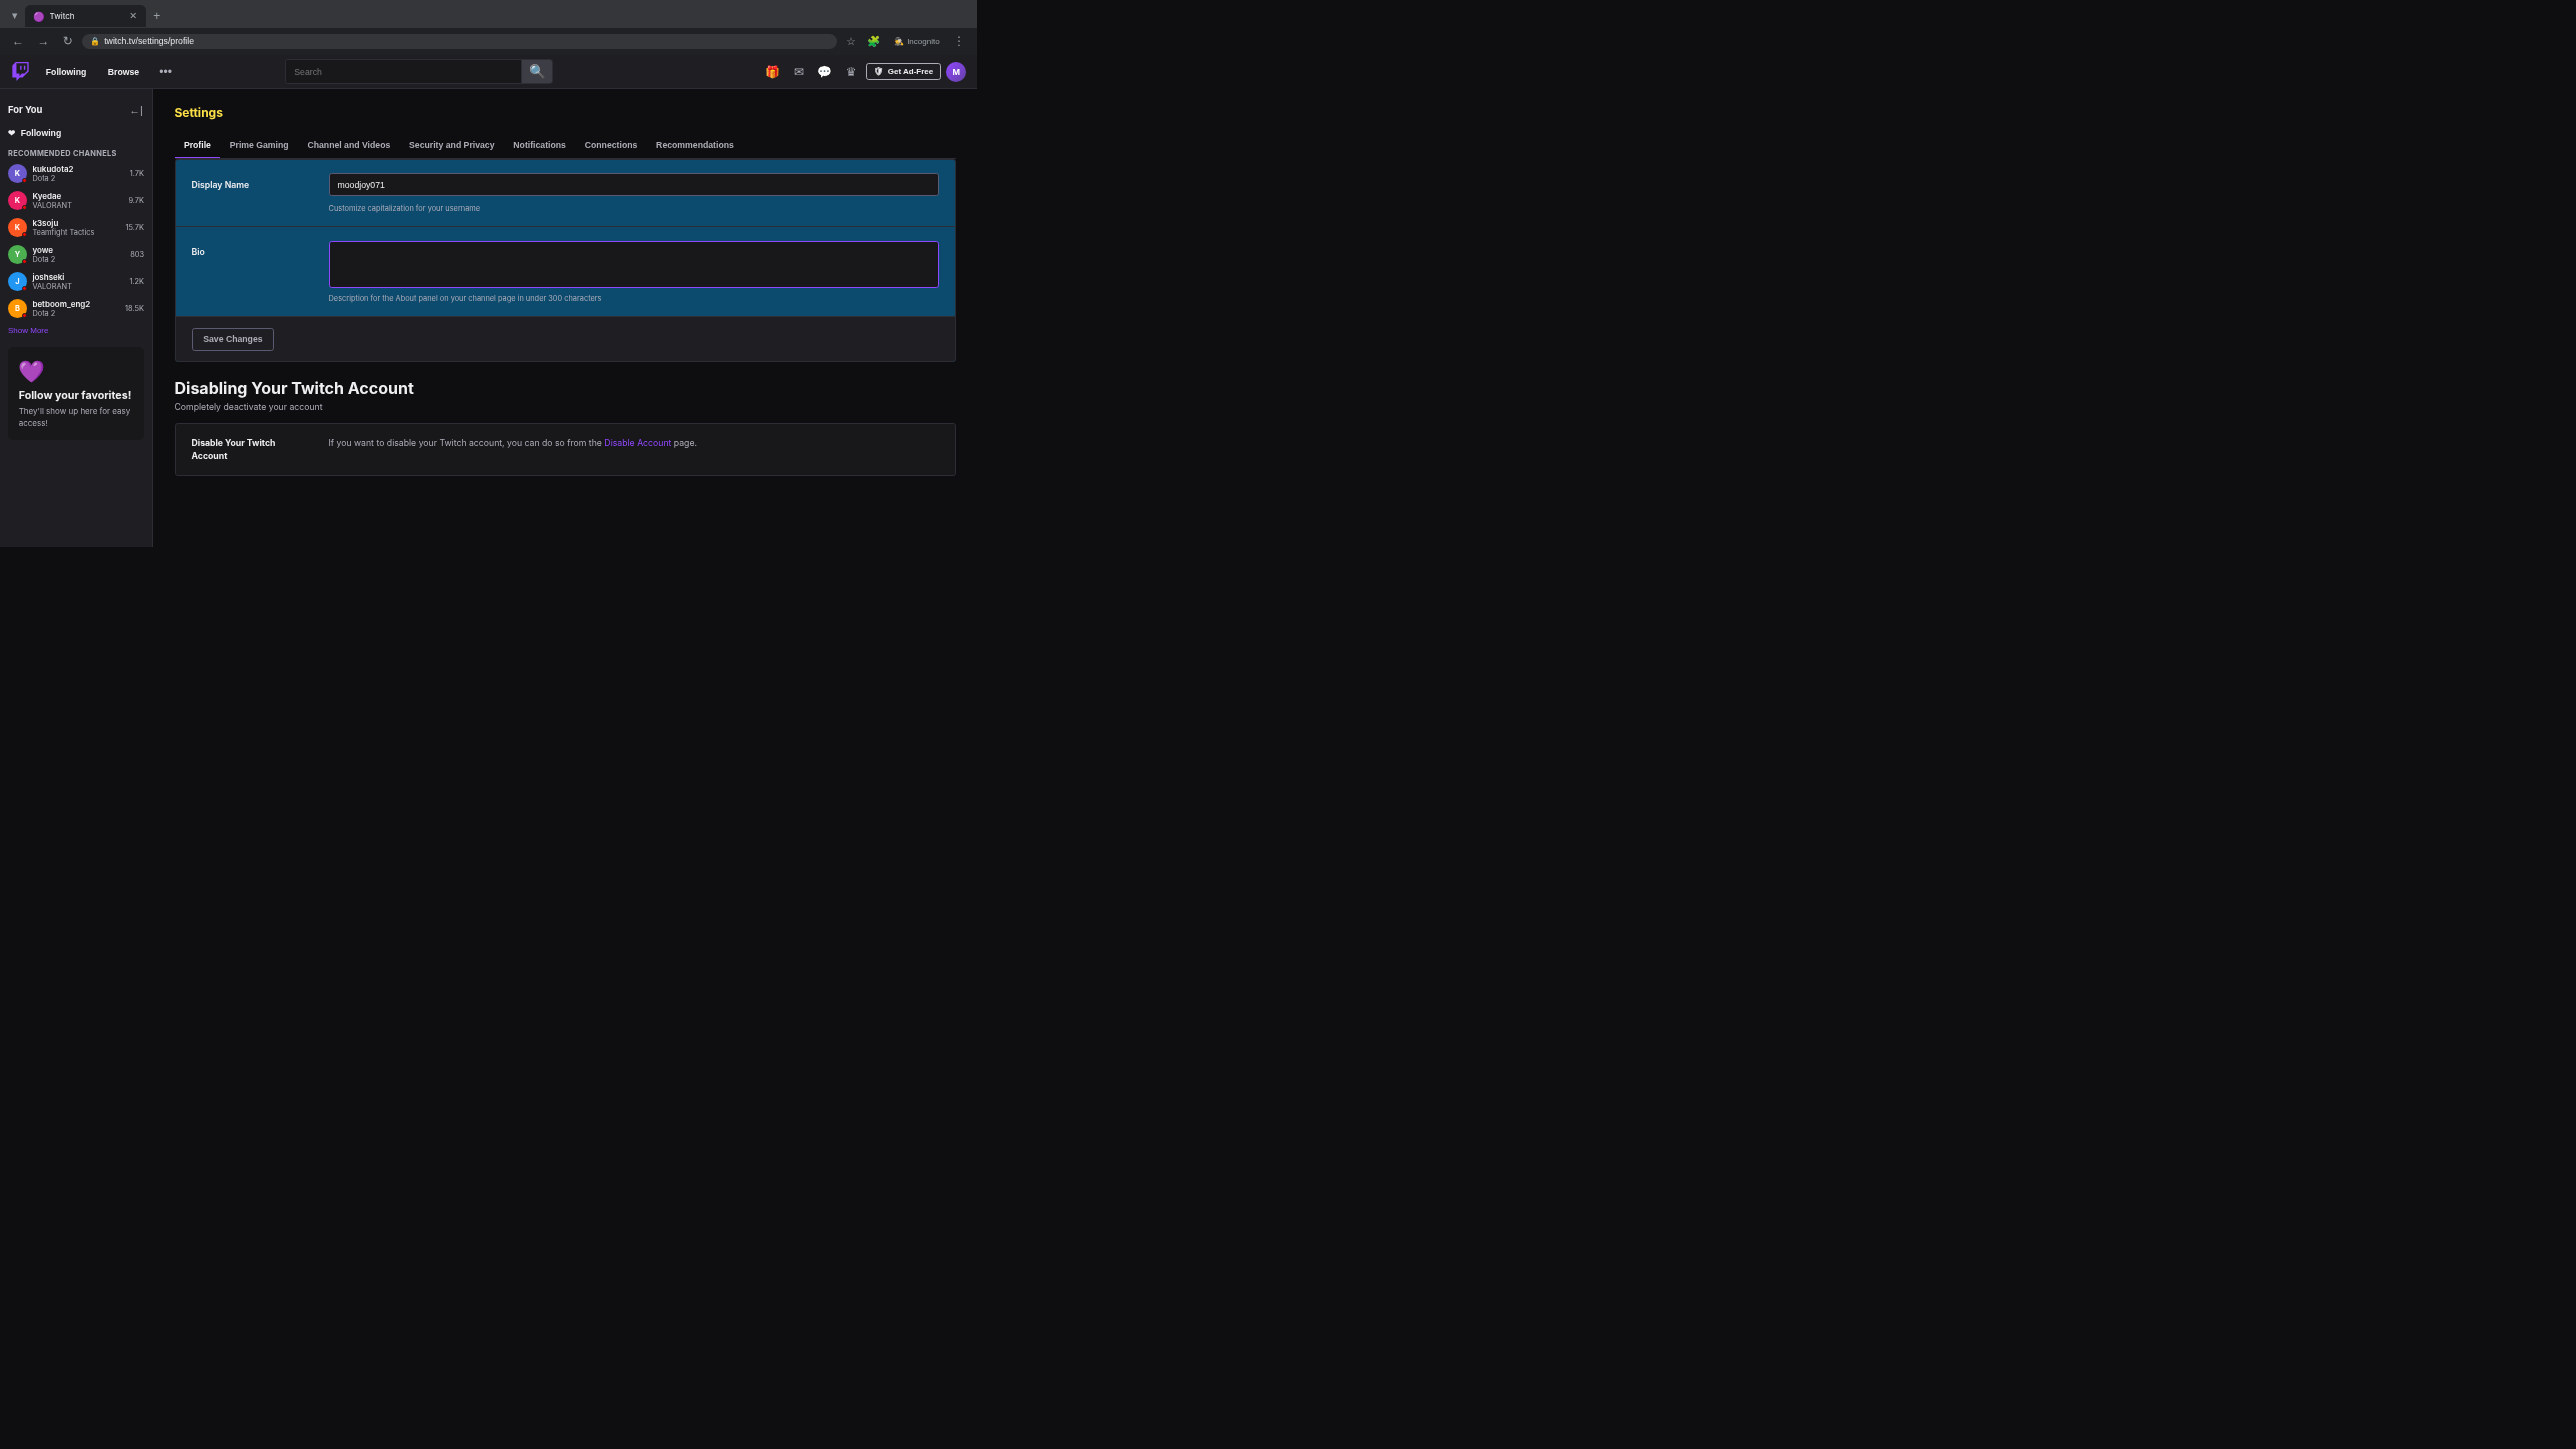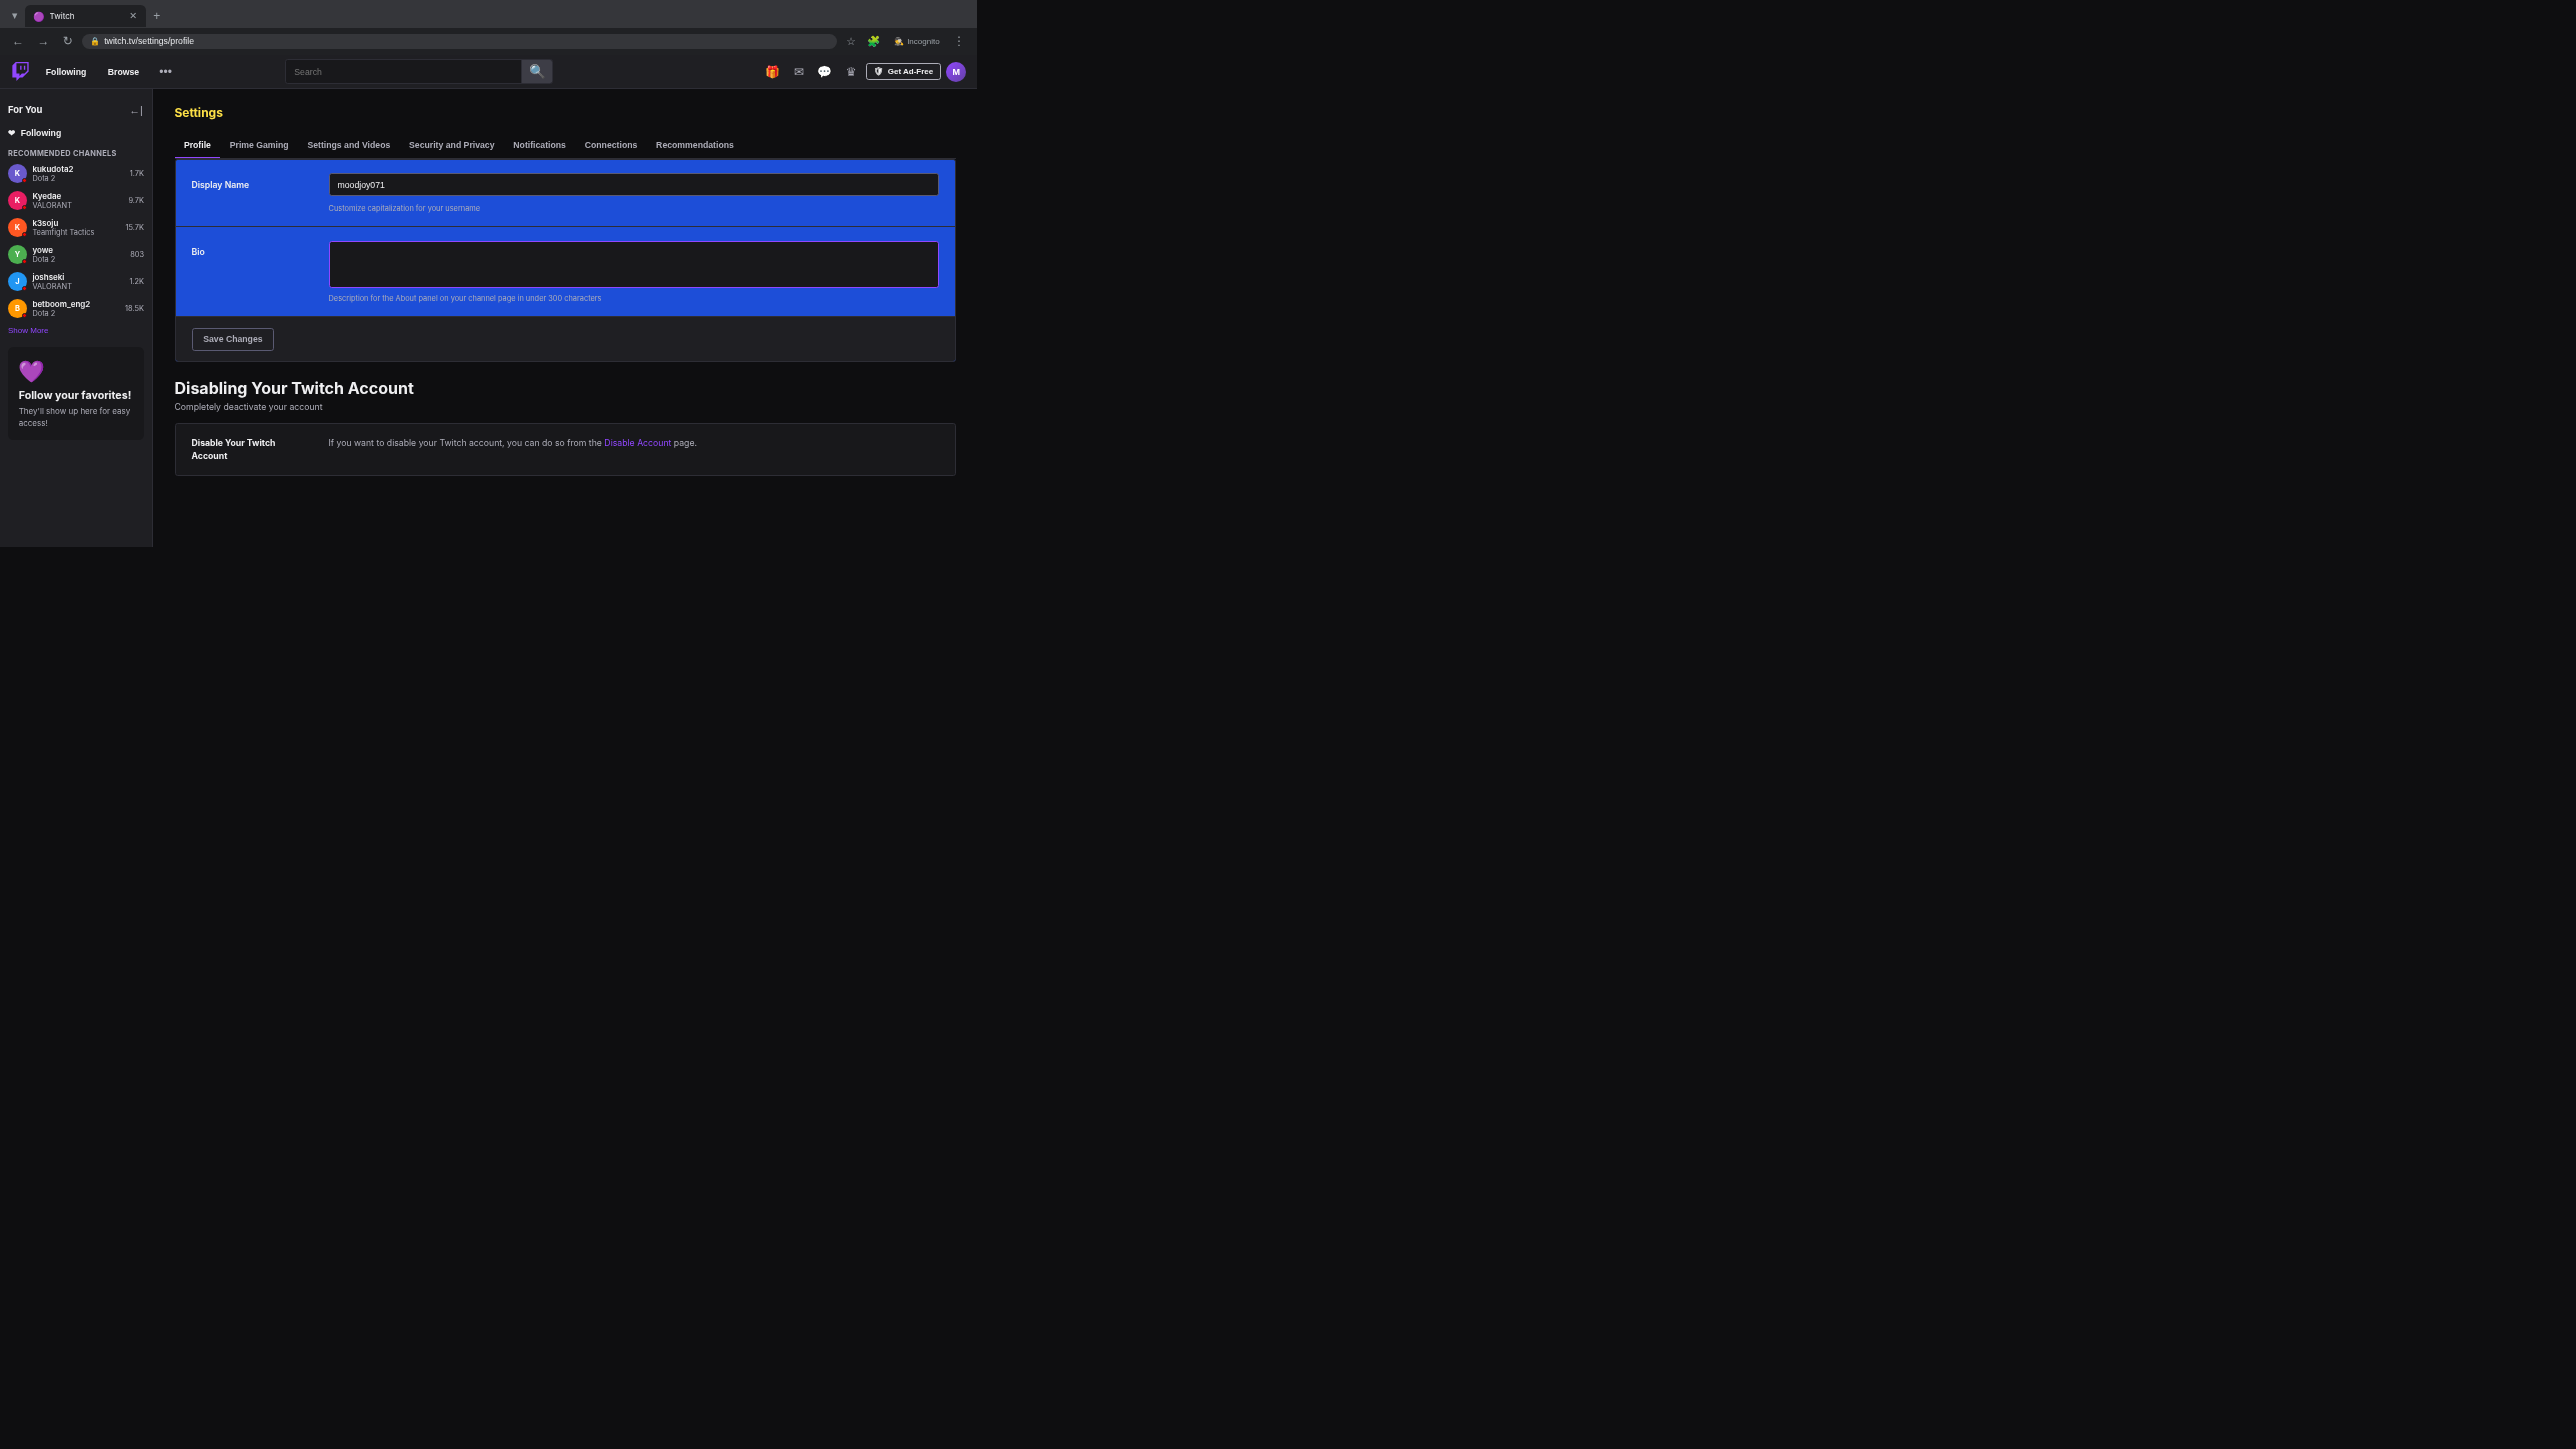--- a/index.html
+++ b/index.html
@@ -72,21 +72,21 @@
     
     .settings-content { flex: 1; overflow-y: auto; padding: 16px 21.5px; background: #0e0e10; }
     .settings-title { font-size: 12px; font-weight: 700; color: #fde047; margin-bottom: 13.4px; }
 
     
     .settings-tabs { display: flex; gap: 0; border-bottom: 0.7px solid #2d2d35; margin-bottom: 0; overflow-x: auto; }
     .settings-tab { background: none; border: none; color: #adadb8; font-size: 8.7px; font-weight: 600; padding: 6.7px 9.4px; cursor: pointer; border-bottom: 1.3px solid transparent; white-space: nowrap; }
     .settings-tab.active { color: #efeff1; border-bottom-color: #9147ff; }
 
     
-    .settings-form { background: #1d4ed8; border-radius: 2.7px; border: 0.7px solid #2d2d35; overflow: hidden; }
+    .settings-form { background: #0c4a6e; border-radius: 2.7px; border: 0.7px solid #2d2d35; overflow: hidden; }
     .form-section { padding: 13.4px 16px; border-bottom: 0.7px solid #2d2d35; }
     .form-row { display: flex; align-items: flex-start; gap: 16px; }
     .form-label-col { width: 121px; flex-shrink: 0; padding-top: 5.4px; }
     .form-label { font-size: 8.7px; font-weight: 600; color: #efeff1; }
     .form-field-col { flex: 1; }
     .form-input { width: 100%; background: #18181b; border: 0.7px solid #5a5a72; border-radius: 2.7px; color: #efeff1; font-size: 8.7px; padding: 5.4px 8px; outline: none; }
     .bio-textarea { width: 100%; background: #18181b; border: 1.3px solid #9147ff; border-radius: 2.7px; color: #efeff1; font-size: 8.7px; padding: 6.7px 8px; outline: none; resize: none; height: 47px; font-family: inherit; }
     .form-hint { font-size: 7.4px; color: #adadb8; margin-top: 4px; }
     .form-actions { display: flex; justify-content: flex-start; padding: 10.7px 16px; background: #1f1f23; }
     .save-btn { background: none; border: 0.7px solid #5a5a72; color: #adadb8; font-size: 8.7px; font-weight: 600; padding: 5.4px 10.7px; border-radius: 2.7px; cursor: pointer; }
@@ -267,21 +267,21 @@
         <div class="promo-text">They'll show up here for easy access!</div>
       </div>
     </aside>
 
     <main class="settings-content">
       <h1 class="settings-title">Settings</h1>
 
       <div class="settings-tabs">
         <button class="settings-tab active">Profile</button>
         <button class="settings-tab">Prime Gaming</button>
-        <button class="settings-tab">Settings and Videos</button>
+        <button class="settings-tab">Channel and Videos</button>
         <button class="settings-tab">Security and Privacy</button>
         <button class="settings-tab">Notifications</button>
         <button class="settings-tab">Connections</button>
         <button class="settings-tab">Recommendations</button>
       </div>
 
       <div class="settings-form">
 
         <div class="form-section">
           <div class="form-row">

